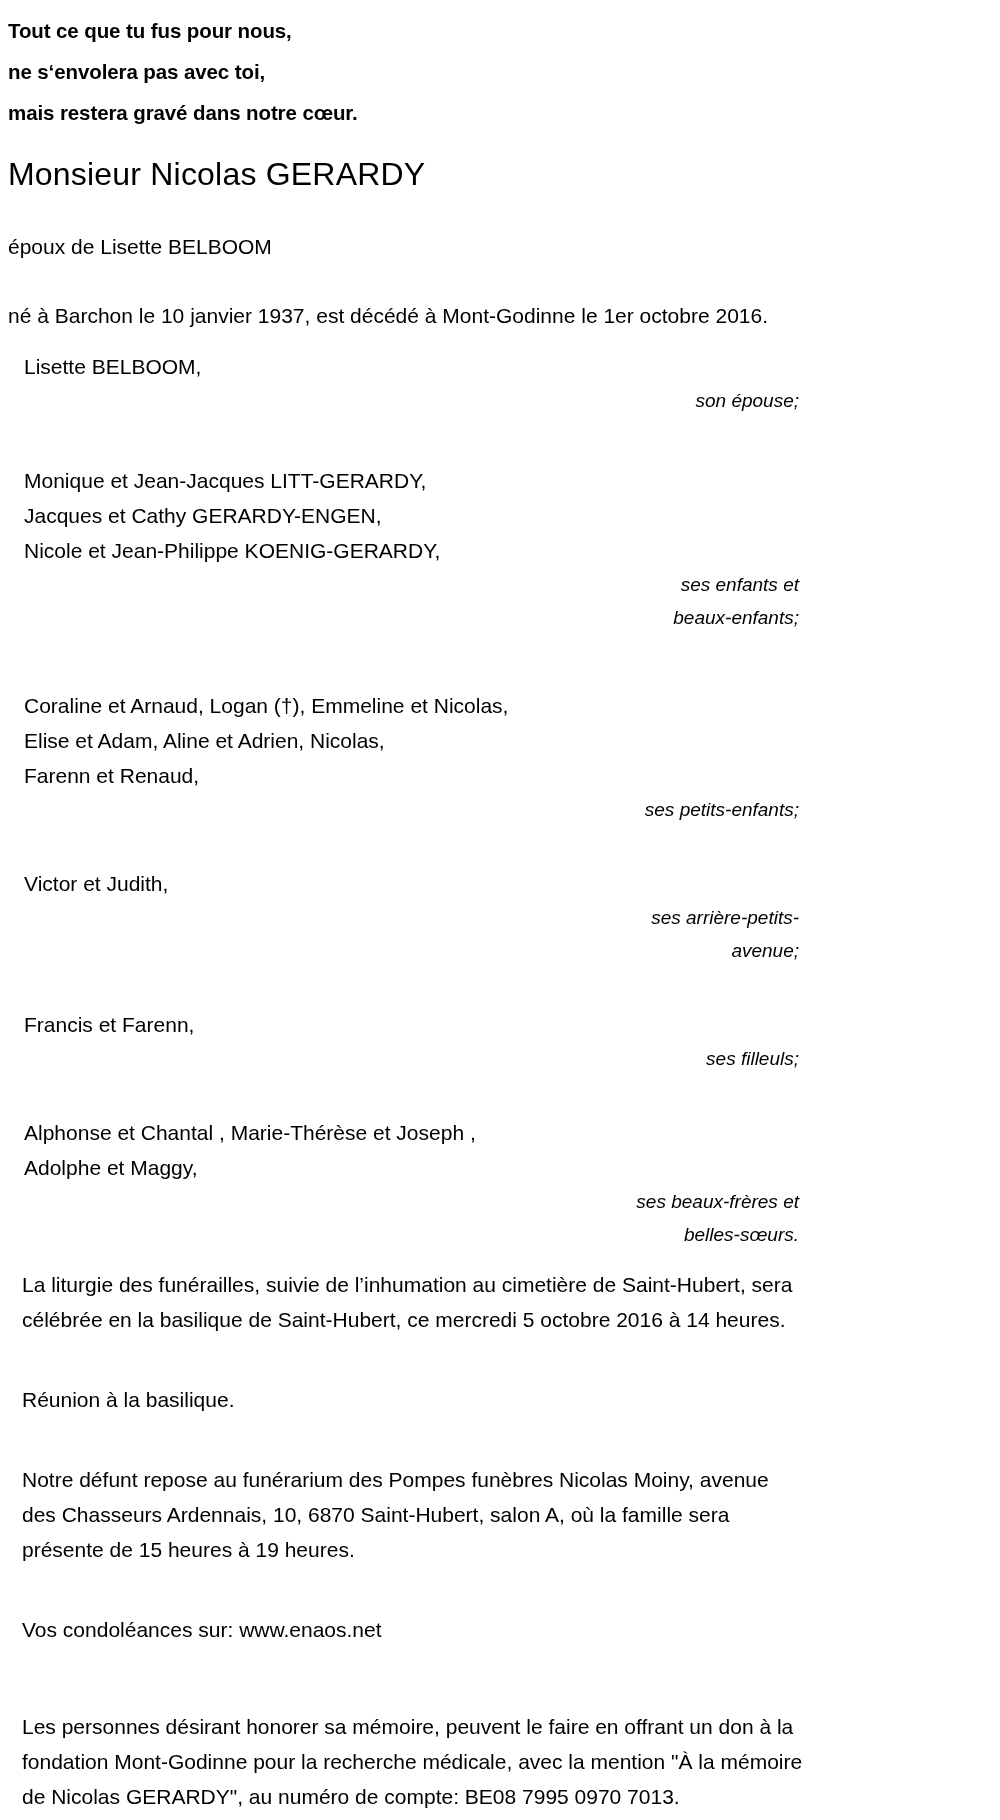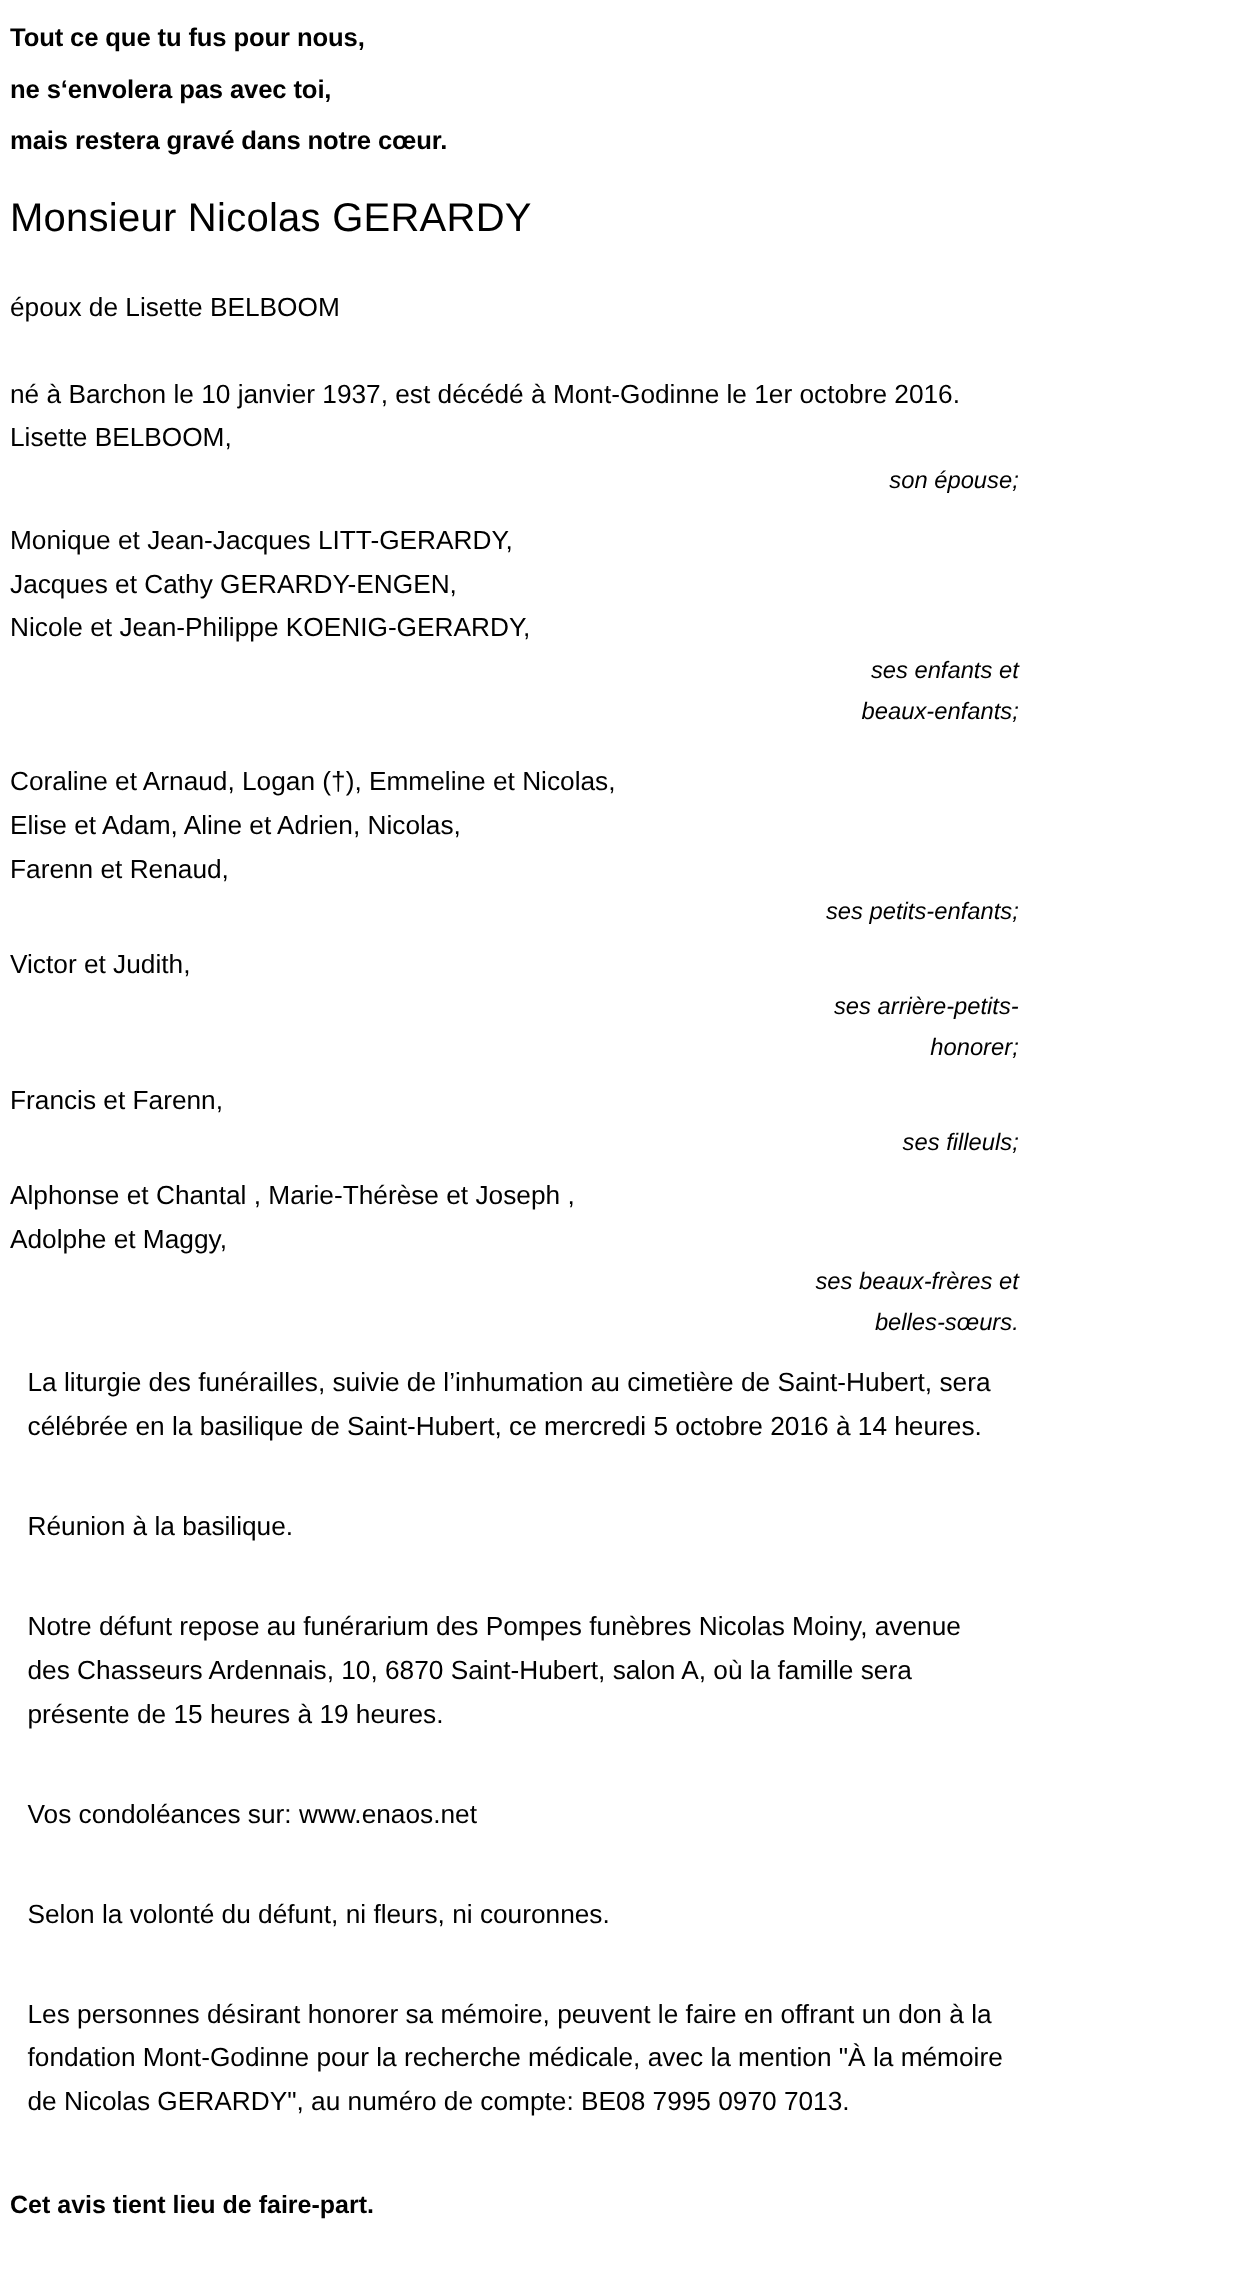--- a/index.html
+++ b/index.html
@@ -59,21 +59,21 @@
     margin-top: 34px;
     max-width: 770px;
   }
   .announce-intro {
     margin-top: 26px;
   }
 
   
   .family-block {
     position: relative;
-    margin: 0;
+    margin: 16px;
   }
   .family-names {
     font-size: 21px;
     line-height: 35px;
     margin: 0;
   }
   .family-name-line {
     white-space: nowrap;
   }
   .relation-label {
@@ -165,21 +165,21 @@
   </div>
 
   <div class="gap-sm"></div>
 
   <div class="family-block">
     <div class="family-names">
       <div class="family-name-line">Victor et Judith,</div>
     </div>
     <div class="relation-label">
       <span class="rl-line">ses arrière-petits-</span>
-      <span class="rl-line">honorer;</span>
+      <span class="rl-line">avenue;</span>
     </div>
   </div>
 
   <div class="gap-sm"></div>
 
   <div class="family-block">
     <div class="family-names">
       <div class="family-name-line">Francis et Farenn,</div>
     </div>
     <div class="relation-label">
@@ -205,21 +205,20 @@
 
   <p class="info-para">Réunion à la basilique.</p>
   <div class="info-gap"></div>
 
   <p class="info-para">Notre défunt repose au funérarium des Pompes funèbres Nicolas Moiny, avenue des Chasseurs Ardennais, 10, 6870 Saint-Hubert, salon A, où la famille sera présente de 15 heures à 19 heures.</p>
   <div class="info-gap"></div>
 
   <p class="info-para">Vos condoléances sur: www.enaos.net</p>
   <div class="info-gap"></div>
 
-  <p class="info-para">Selon la volonté du défunt, ni fleurs, ni couronnes.</p>
   <div class="info-gap"></div>
 
   <p class="info-para">Les personnes désirant honorer sa mémoire, peuvent le faire en offrant un don à la fondation Mont-Godinne pour la recherche médicale, avec la mention "À la mémoire de Nicolas GERARDY", au numéro de compte: BE08 7995 0970 7013.</p>
 
   <div style="height:34px"></div>
 
   <p class="closing">Cet avis tient lieu de faire-part.</p>
 
 </div>
 

